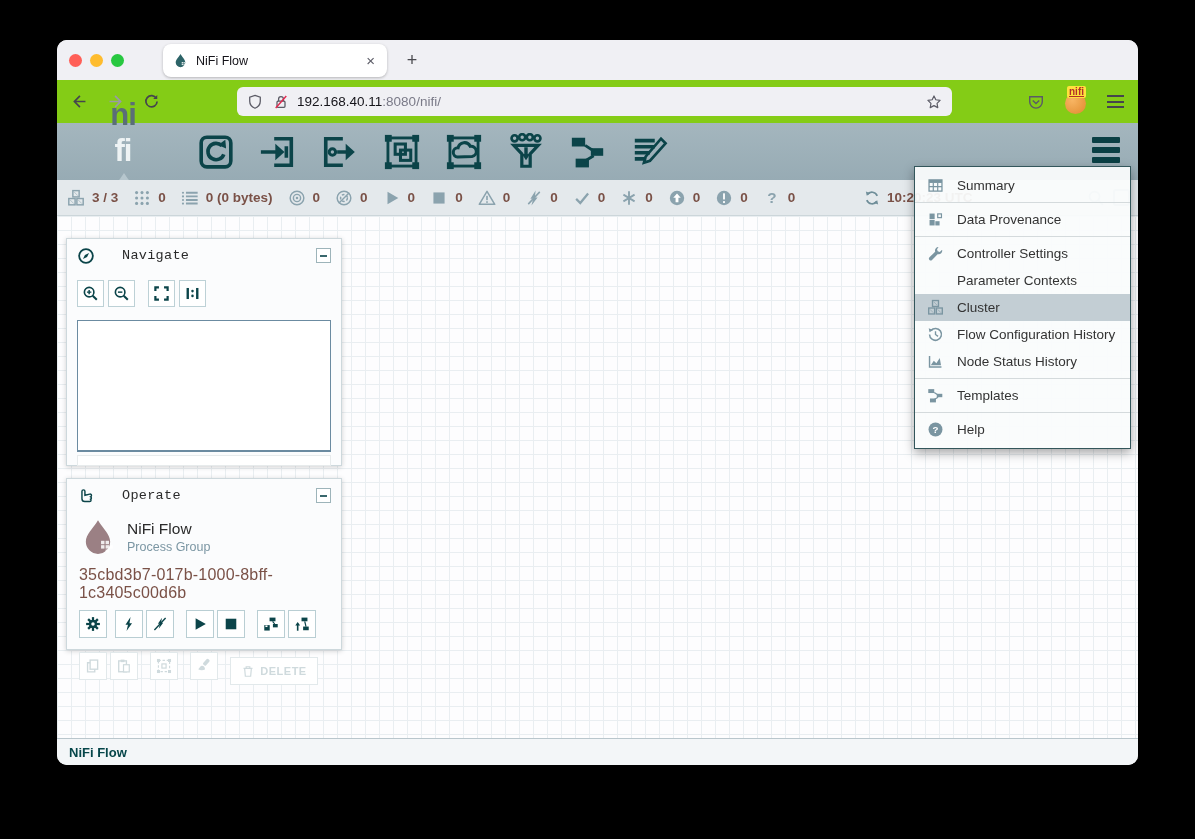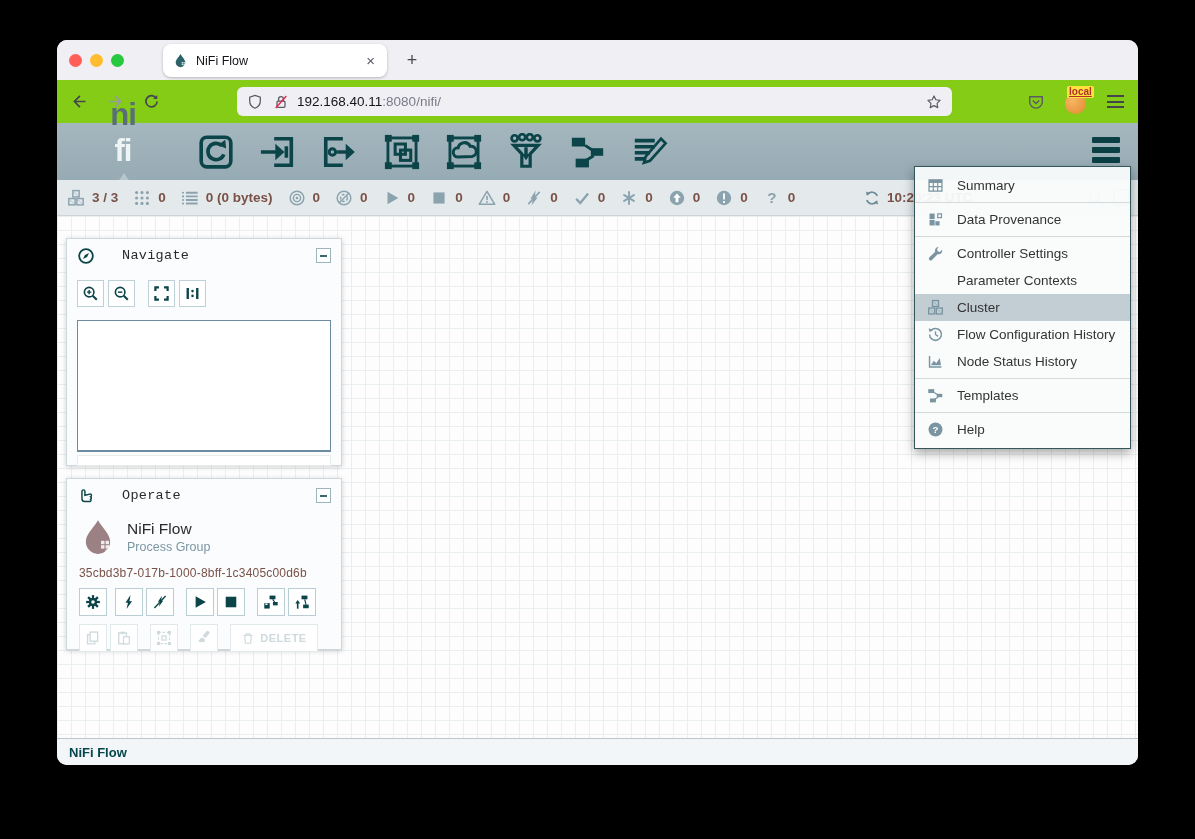--- a/index.html
+++ b/index.html
@@ -87,28 +87,28 @@
   .gap4{width:4px} .gap13{width:13px}
   .birdseye { margin:13px 10px 0; height:132px; background:#fff; border:1px solid #6b8ba1; border-bottom-width:2px; }
   .birdseye-strip { margin:3px 10px 0; height:11px; background:#fff; border:1px solid #e7ebec; }
 
   .op-panel { top:262px; height:172px; }
   .op-flow { display:flex; align-items:center; margin:4px 12px 0; }
   .op-flow .icon.drop { width:38px; height:42px; color:#9b8084; }
   .op-flow-meta { margin-left:10px; }
   .op-name { font-size:15.5px; color:#2b2b2b; }
   .op-type { font-size:12.5px; color:#7b96a3; margin-top:2px; }
-  .op-id { font-size:12px; color:#7a5147; margin:8px 12px 0; letter-spacing:.2px; }
+  .op-id { font-size:16px; color:#7a5147; margin:8px 12px 0; letter-spacing:.2px; }
   .op-row { display:flex; align-items:center; margin:8px 12px 0; }
   .pbtn { width:28px; height:28px; background:#fff; border:1px solid #b9ced3; color:#0b4449;
           display:flex; align-items:center; justify-content:center; cursor:pointer; }
   .pbtn .icon { width:16px; height:16px; }
   .pbtn.dis { border-color:#e2e9eb; color:#cfdadd; cursor:default; }
   .del-btn { width:88px; height:28px; font-size:11px; font-weight:bold; letter-spacing:.5px;
-             display:flex; align-items:center; justify-content:center; gap:5px; }
+             display:flex; align-items:center; justify-content:center; gap:5px;margin-top:11px; }
 
   
   .breadcrumb { height:27px; background:#f3f6f8; border-top:1px solid #b9c6cc; display:flex; align-items:center; padding-left:12px; }
   .crumb { font-size:13px; font-weight:bold; color:#06464a; cursor:pointer; }
 
   
   .gmenu { position:absolute; left:857px; top:126px; width:217px; background:rgba(250,252,252,.94);
            border:1px solid #33565b; box-shadow:0 4px 10px rgba(0,0,0,.35); padding:5px 0; z-index:50; }
   .menu-item { height:27px; display:flex; align-items:center; padding:0 12px; cursor:pointer; }
   .menu-item.hl { background:#c3ced4; }
@@ -195,21 +195,21 @@
     </div>
     <div class="navbar-right">
       <span class="icon chrome-ic">
           <svg viewBox="0 0 20 20" xmlns="http://www.w3.org/2000/svg">
             <path d="M3 4.2h14v5.6a7 7 0 0 1-14 0z" fill="none" stroke="currentColor" stroke-width="1.6"></path>
             <path d="M6.4 8.4l3.6 3.2 3.6-3.2" fill="none" stroke="currentColor" stroke-width="1.6"></path>
           </svg>
         </span>
       <span class="avatar-wrap">
         <span class="avatar"></span>
-        <span class="avatar-badge">local</span>
+        <span class="avatar-badge">nifi</span>
       </span>
       <span class="ff-menu">
           <i></i>
           <i></i>
           <i></i>
         </span>
     </div>
   </div>
 
   <div class="nifi-toolbar">

